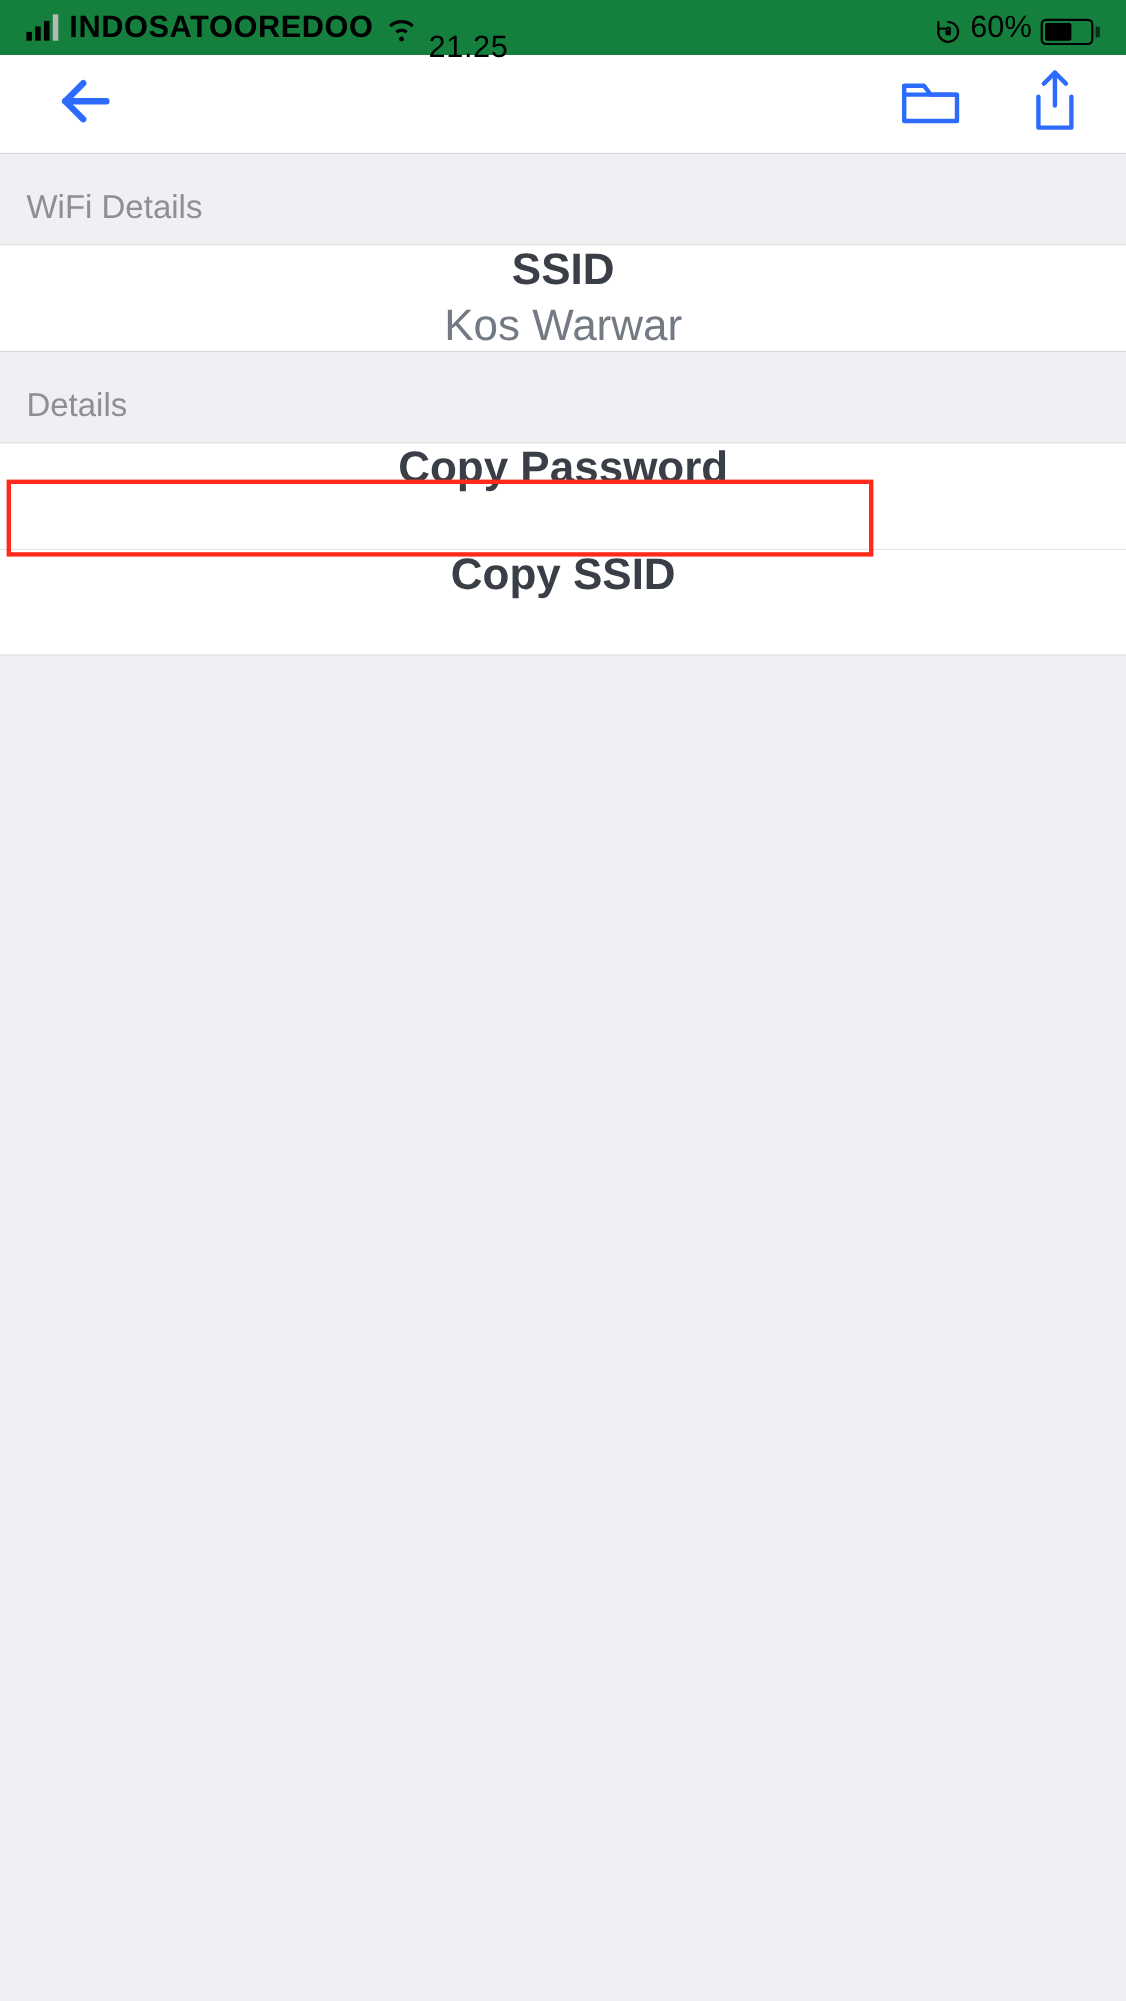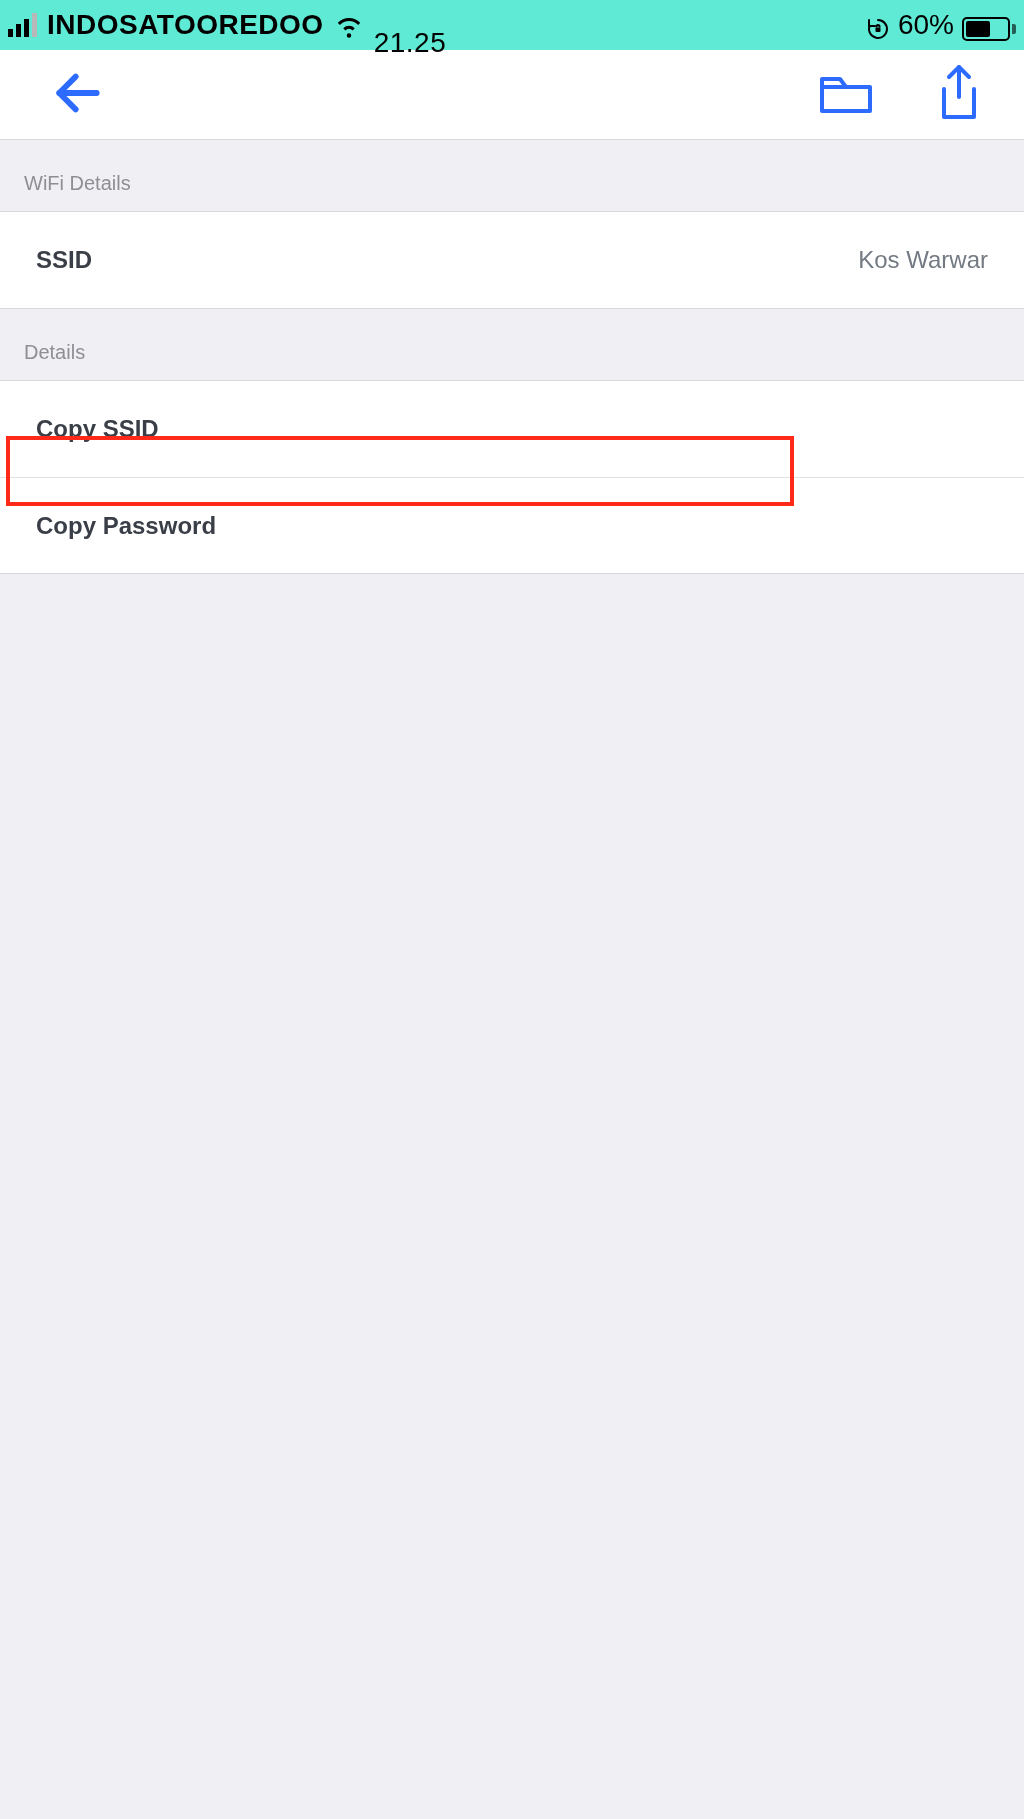--- a/index.html
+++ b/index.html
@@ -11,25 +11,25 @@
       width: 1024px;
       height: 1819px;
       font-family: -apple-system, "Helvetica Neue", Helvetica, Arial, sans-serif;
       background: #efeff4;
       position: relative;
       overflow: hidden;
     }
     
     .status-bar {
       height: 50px;
-      background: #5eead4;
+      background: #15803d;
       display: flex;
       align-items: center;
       justify-content: space-between;
-      padding: 0 8px;
+      padding: 0 24px;
       font-size: 28px;
       font-weight: 600;
       color: #000;
     }
     .status-left {
       display: flex;
       align-items: center;
       gap: 10px;
     }
     .status-right {
@@ -129,36 +129,37 @@
       height: 48px;
     }
     .share-icon svg {
       width: 50px;
       height: 60px;
     }
 
     
     .section-header {
       padding: 32px 24px 16px 24px;
-      font-size: 20px;
+      font-size: 30px;
       color: #8e8e93;
       background: #efeff4;
     }
     .cell-group {
       background: #fff;
       border-top: 1px solid #d9d9d9;
       border-bottom: 1px solid #d9d9d9;
     }
     .cell {
       display: flex;
       align-items: center;
       justify-content: space-between;
       height: 96px;
-      padding: 12px 36px;
-      font-size: 24px;
+      padding: 0 36px;
+      font-size: 40px;
+      flex-direction: column;
     }
     .cell + .cell {
       border-top: 1px solid #e2e2e2;
     }
     .cell-label {
       color: #3a3f47;
       font-weight: 600;
     }
     .cell-value {
       color: #747a83;
@@ -239,20 +240,20 @@
 <div class="cell-group">
   <div class="cell">
     <div class="cell-label">SSID</div>
     <div class="cell-value">Kos Warwar</div>
   </div>
 </div>
 
 <div class="section-header">Details</div>
 <div class="cell-group">
   <div class="cell">
+    <div class="cell-label">Copy Password</div>
+  </div>
+  <div class="cell">
     <div class="cell-label">Copy SSID</div>
   </div>
-  <div class="cell">
-    <div class="cell-label">Copy Password</div>
-  </div>
 </div>
 
 <div class="highlight-box" style="left:6px; top:436px; width:788px; height:70px;"></div>
 
 </body></html>

